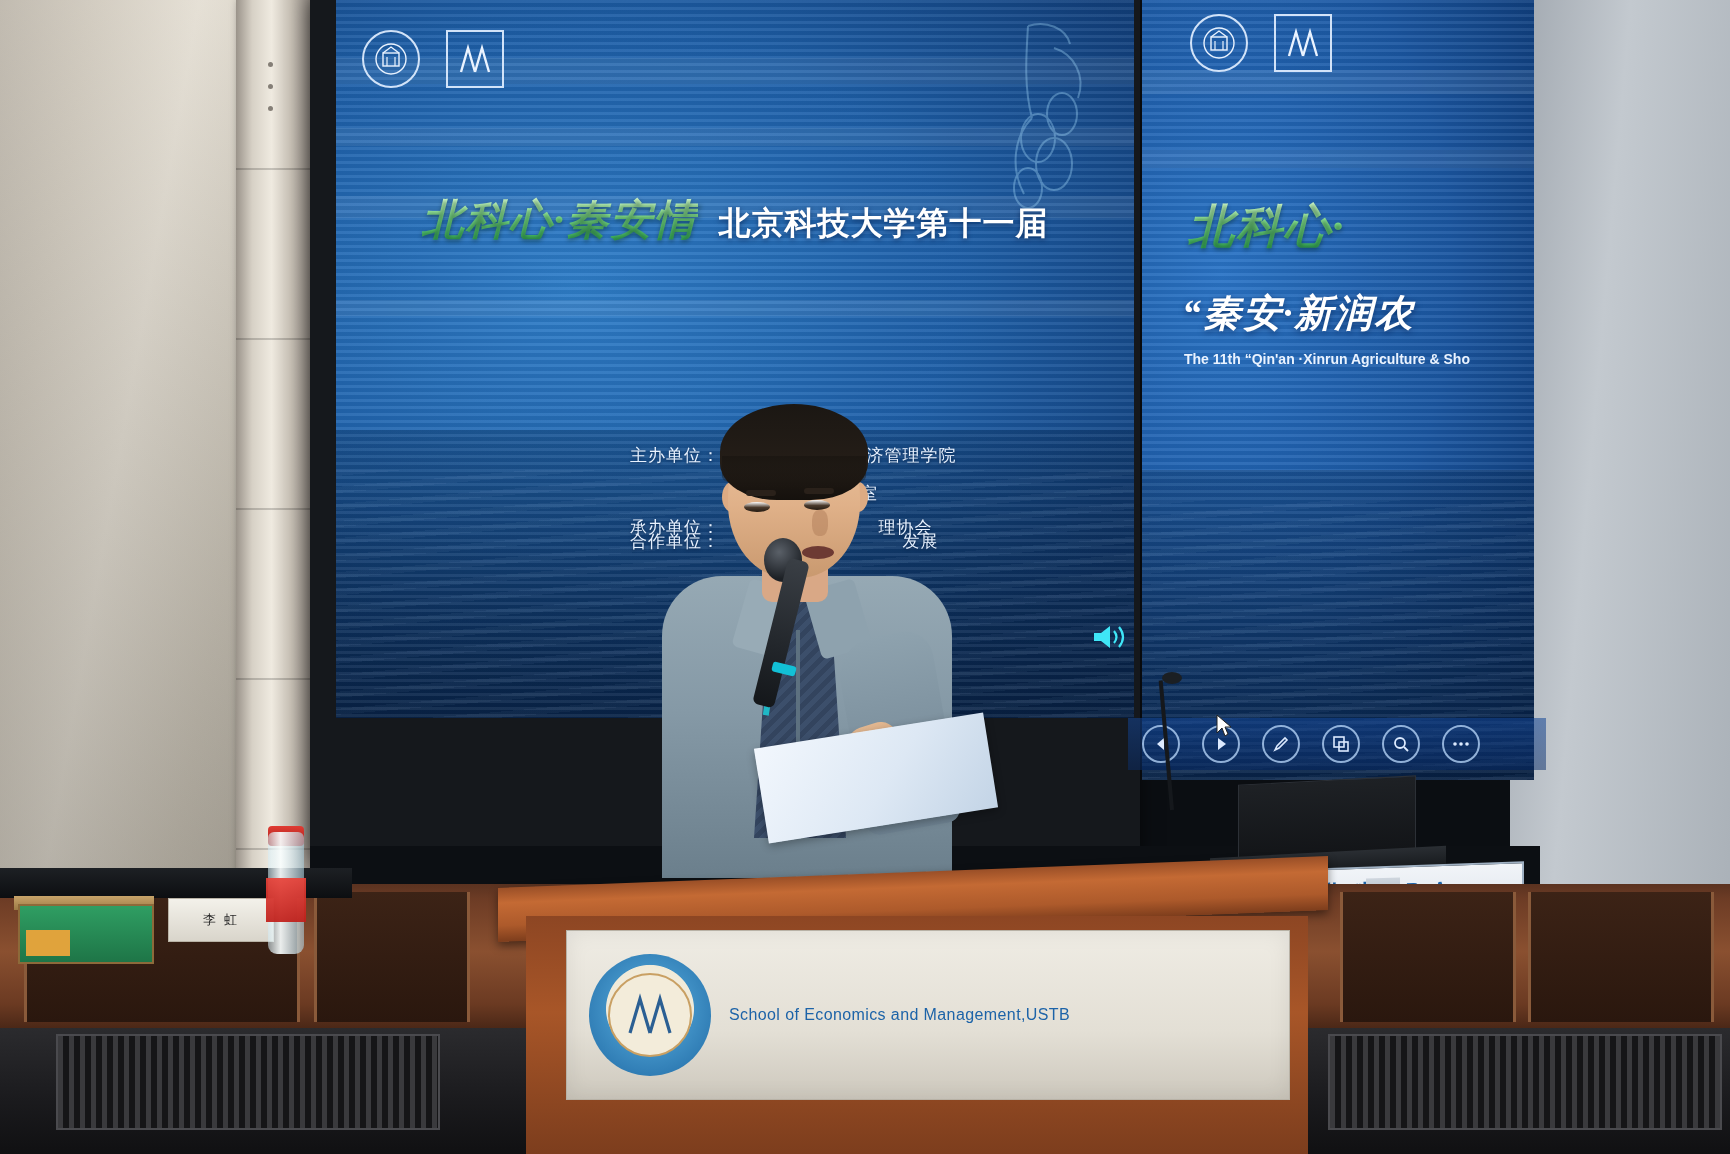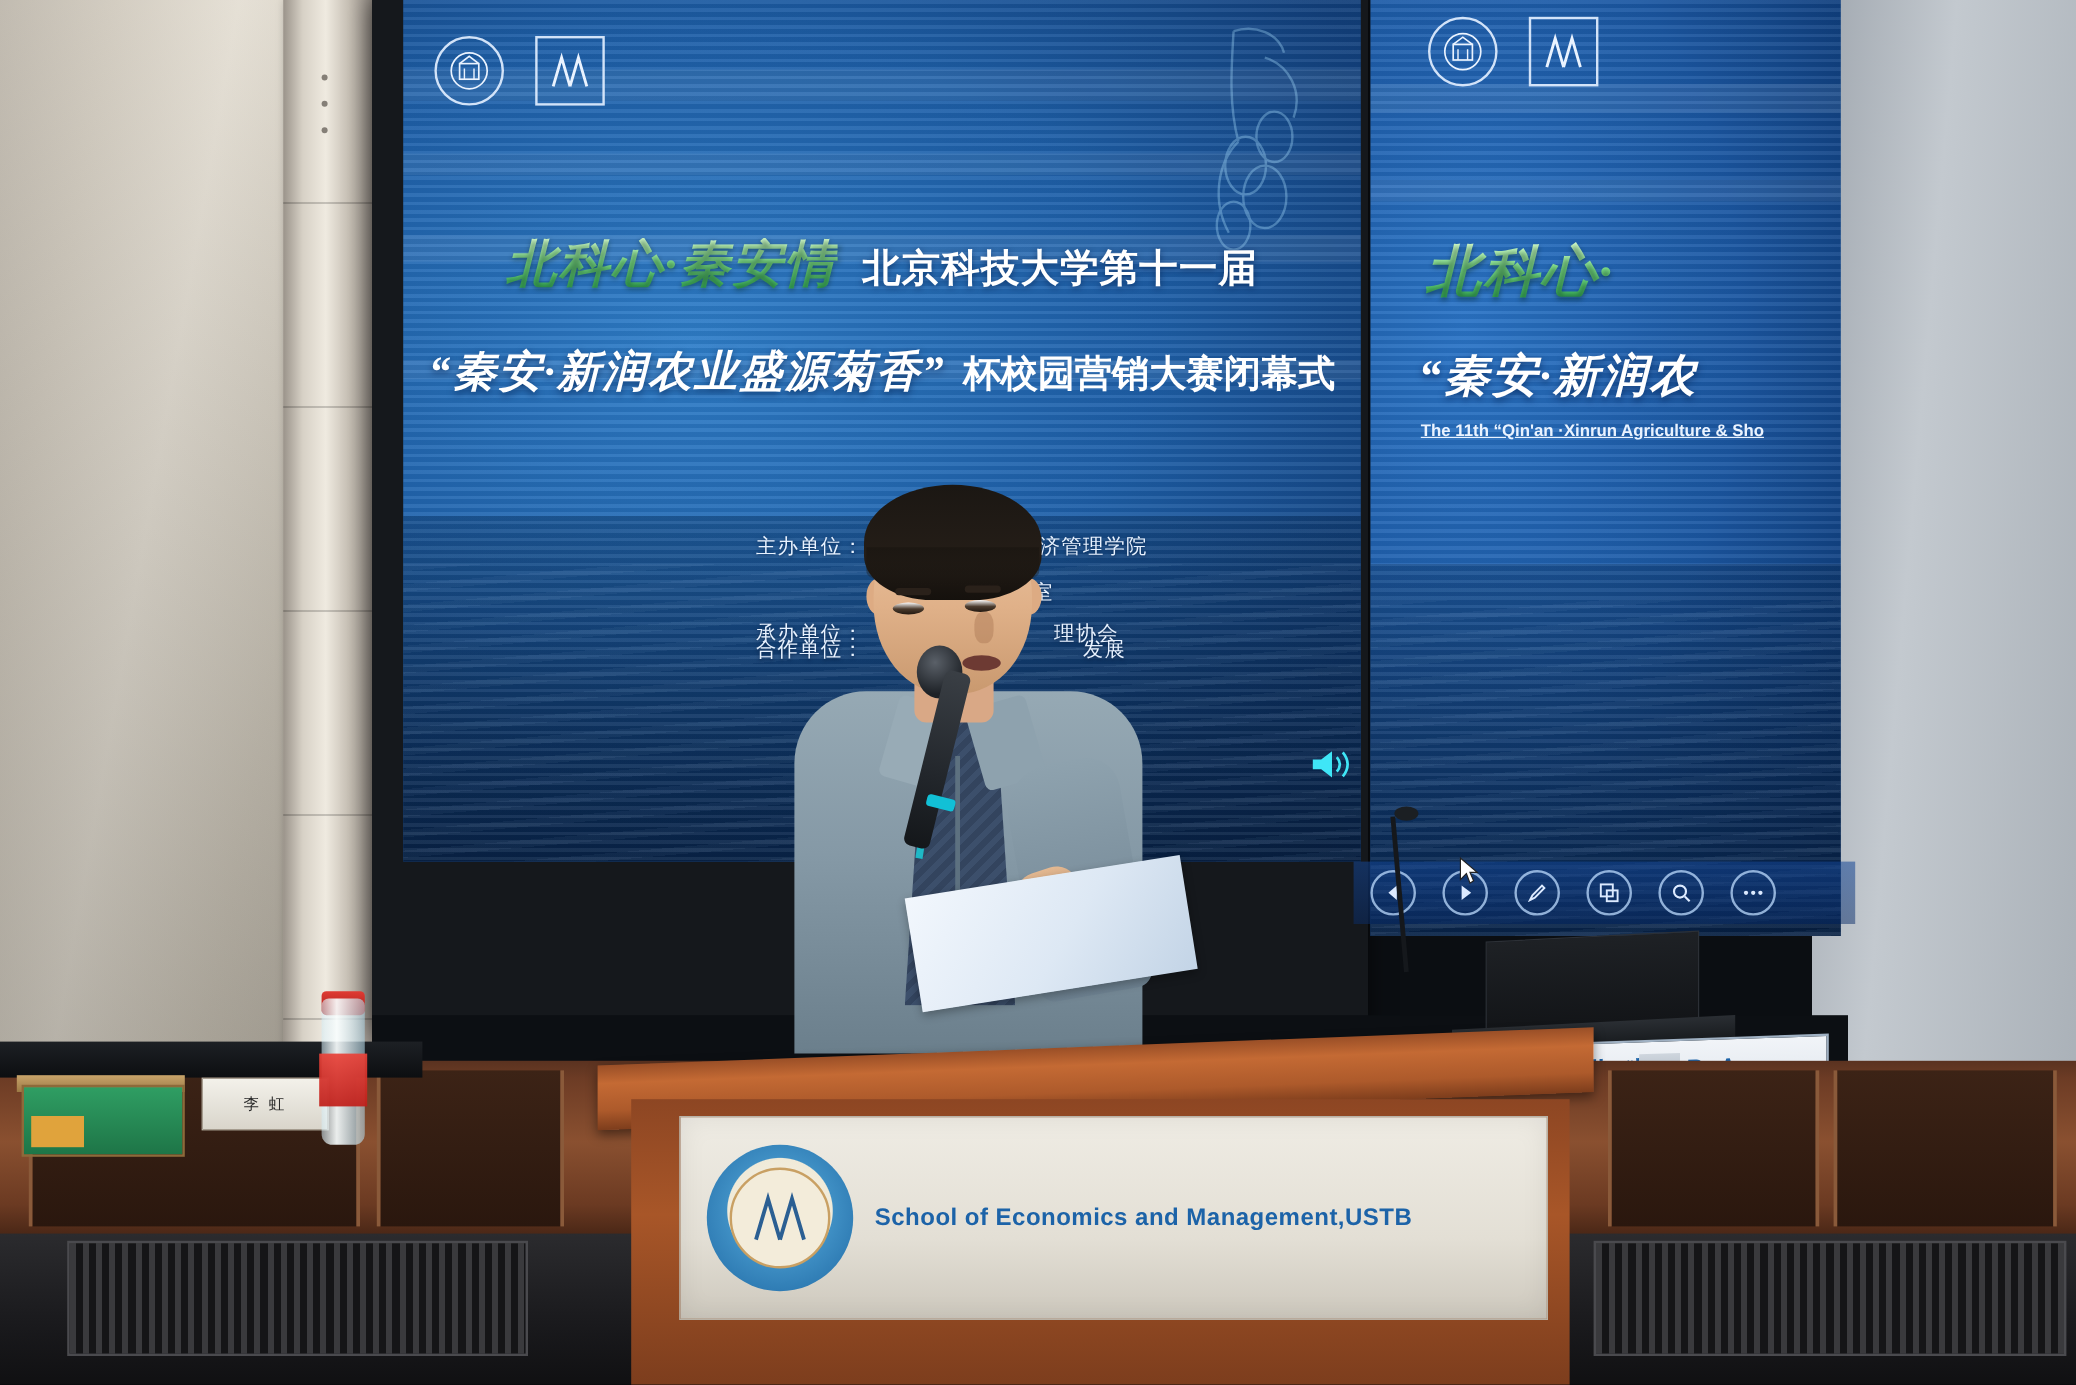--- a/index.html
+++ b/index.html
@@ -121,21 +121,21 @@
     border:1px solid #b8b2a6;display:flex;align-items:center;gap:18px;padding-left:22px;
     box-shadow:inset 0 0 22px rgba(0,0,0,.08);}
   .pod-emblem{width:122px;height:122px;border-radius:50%;flex:0 0 auto;
     background:radial-gradient(circle at 50% 45%,#f6f3ea 0%,#f0ead8 48%,#3f8fc4 49%,#2f7cb4 74%,#2d79b0 100%);
     display:flex;align-items:center;justify-content:center;position:relative;}
   .pod-emblem .inner{width:80px;height:80px;border-radius:50%;background:#f3ecda;
     border:2px solid #c9a063;display:flex;align-items:center;justify-content:center;color:#2b5f93;}
   .pod-text{display:flex;flex-direction:column;gap:6px;}
   .pod-cn{font-family:"DejaVu Sans",sans-serif;font-size:33px;font-weight:bold;color:#1c63a8;
     letter-spacing:2px;white-space:nowrap;}
-  .pod-en{font-family:"Liberation Sans",sans-serif;font-size:20px;font-weight:bold;color:#1c63a8;
+  .pod-en{font-family:"Liberation Sans",sans-serif;font-size:16px;font-weight:normal;color:#1c63a8;
     letter-spacing:.4px;white-space:nowrap;}
 
   
   .person{position:absolute;left:662px;top:398px;width:290px;height:480px;}
   .neck{position:absolute;left:100px;top:138px;width:66px;height:66px;background:#d9a886;border-radius:10px;}
   .head{position:absolute;left:66px;top:18px;width:132px;height:162px;border-radius:50% 50% 46% 46%;
     background:linear-gradient(180deg,#eec9a6 0%,#e0b189 55%,#c9996f 100%);}
   .ear{position:absolute;top:84px;width:20px;height:30px;border-radius:50%;background:#ddab83;}
   .hair{position:absolute;left:58px;top:6px;width:148px;height:96px;border-radius:52% 52% 40% 40%;
     background:linear-gradient(180deg,#1b1713 0%,#241d17 60%,#15110d 100%);}
@@ -255,24 +255,20 @@
           <path d="M62 8 C80 2 100 10 104 26"></path>
         </g>
       </svg>
     </div>
 
     <div class="slide-title" style="top:192px;">
       <span class="t-cal">北科心·秦安情</span>
       <span class="t-hei" style="margin-left:16px;">北京科技大学第十一届</span>
     </div>
 
-    <div class="slide-title" style="top:286px;">
-      <span class="t-sub">“秦安·新润农业盛源菊香”</span>
-      <span class="t-sub2" style="margin-left:10px;">杯校园营销大赛闭幕式</span>
-    </div>
 
 
     <div class="org" style="left:294px;top:444px;">
       <span>主办单位：</span>
       <span style="margin-left:140px;">济管理学院</span>
     </div>
     <div class="org" style="left:434px;top:482px;">
       <span>贫工作办公室</span>
     </div>
     <div class="org" style="left:294px;top:516px;">
@@ -317,21 +313,21 @@
       </div>
     </div>
 
     <div style="position:absolute;left:40px;top:288px;white-space:nowrap;">
       <span class="t-sub" style="font-size:38px;">“秦安·新润农</span>
     </div>
     <div style="position:absolute;left:46px;top:196px;white-space:nowrap;">
       <span class="t-cal" style="font-size:46px;">北科心·</span>
     </div>
     <div style="position:absolute;left:42px;top:350px;white-space:nowrap;">
-      <span style="font-family:'Liberation Sans',sans-serif;font-size:14px;font-weight:bold;color:#eaf3ff;text-decoration:underline;">The 11th “Qin'an ·Xinrun Agriculture &amp; Sho</span>
+      <span style="font-family:'Liberation Sans',sans-serif;font-size:14px;font-weight:bold;color:#eaf3ff;">The 11th “Qin'an ·Xinrun Agriculture &amp; Sho</span>
     </div>
   </div>
 
   <div class="toolbar">
     <div class="tb-btn">
       <svg width="14" height="14" viewBox="0 0 14 14" aria-hidden="true">
           <path d="M10 1 L3 7 L10 13 Z" fill="#dceaff"></path>
         </svg>
     </div>
     <div class="tb-btn">

